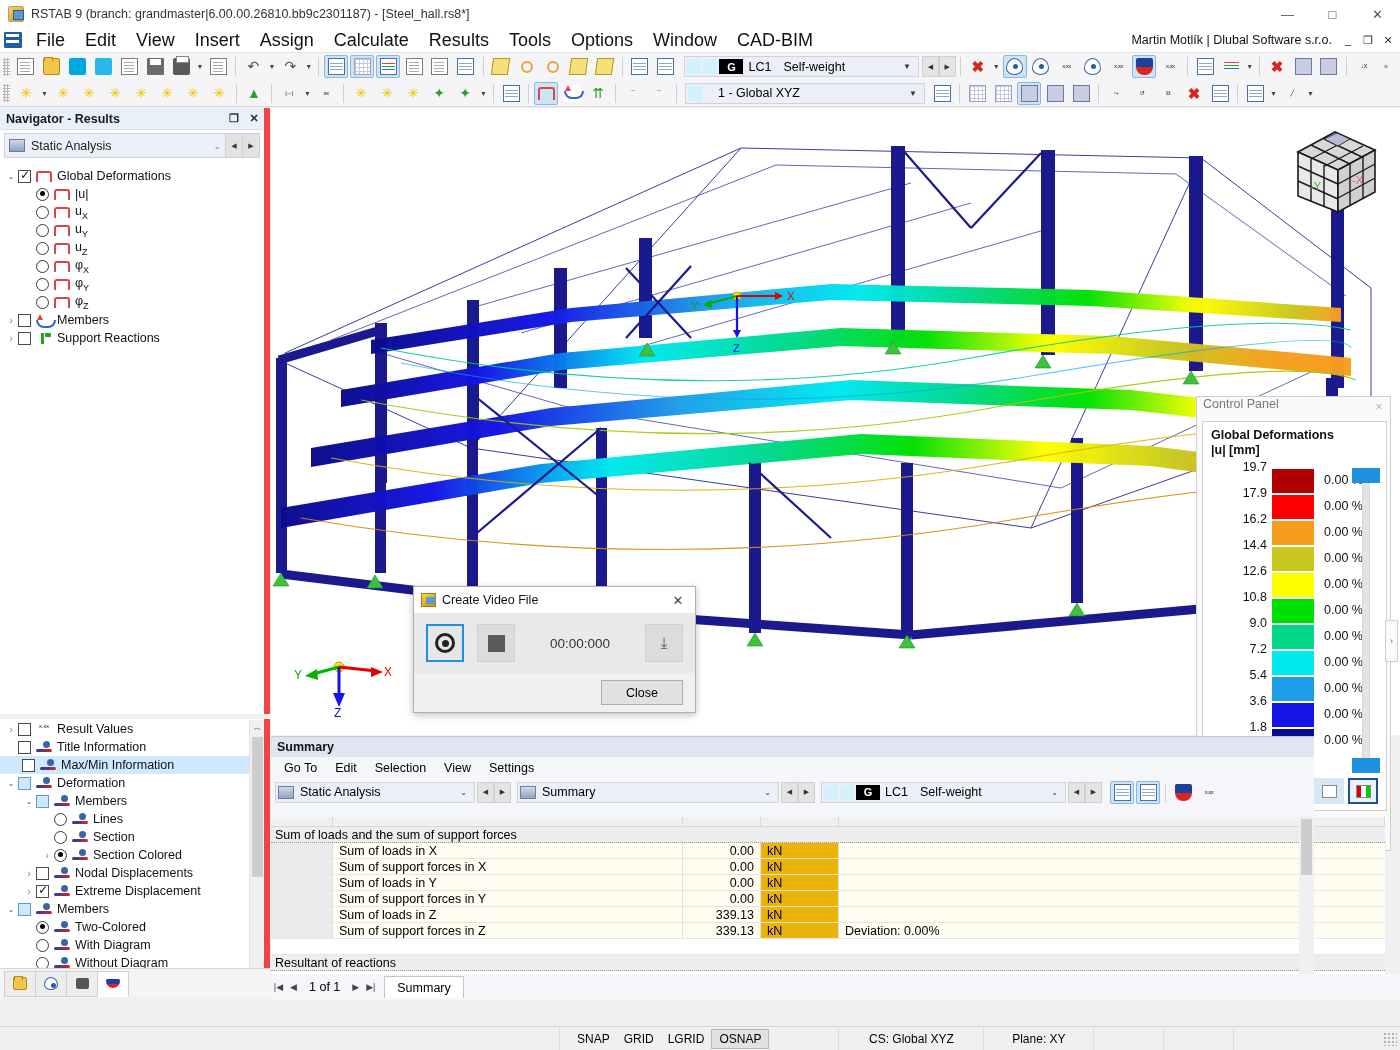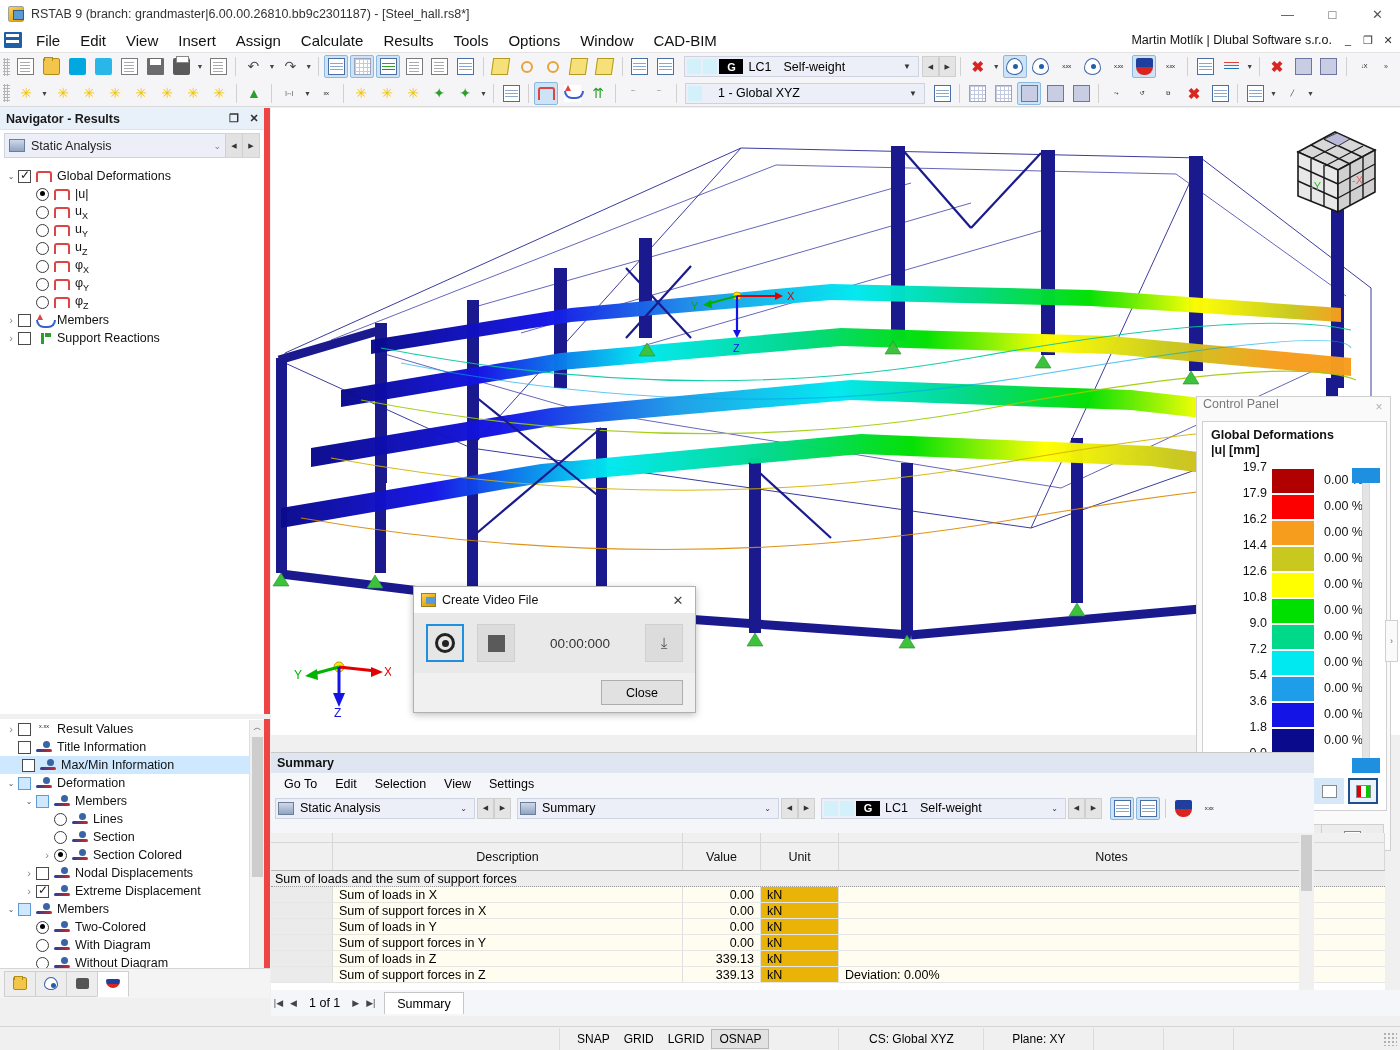--- a/index.html
+++ b/index.html
@@ -25,21 +25,21 @@
   .tb-btn { width:45px; height:28px; display:flex; align-items:center; justify-content:center;
     color:#555; font-size:13px; }
 
   
   .menubar { position:absolute; left:0; top:28px; width:1400px; height:25px;
     background:#ffffff; display:flex; align-items:center; border-bottom:1px solid #e3e3e3; }
   .menu-logo { width:18px; height:16px; margin-left:4px; margin-right:4px;
     background:#1f5fa8; border-radius:1px; position:relative; overflow:hidden; }
   .menu-logo:before { content:""; position:absolute; left:2px; top:2px; width:13px; height:3px; background:#fff; }
   .menu-logo:after { content:""; position:absolute; left:2px; top:8px; width:13px; height:3px; background:#fff; }
-  .menu-item { padding:3px 10px; font-size:15px; color:#111; cursor:default; }
+  .menu-item { padding:3px 10px; font-size:18px; color:#111; cursor:default; }
   .mb-right { margin-left:auto; display:flex; align-items:center; padding-right:2px; }
   .mb-user { font-size:12.5px; color:#111; margin-right:6px; }
   .mb-sbtn { width:20px; height:18px; display:flex; align-items:center; justify-content:center;
     font-size:11px; color:#333; }
 
   
   .toolbar { position:absolute; left:0; width:1400px; height:27px; background:#f5f5f7;
     display:flex; align-items:center; }
   .tb1 { top:53px; }
   .tb2 { top:80px; border-bottom:1px solid #d8d8d8; }
@@ -216,21 +216,21 @@
   .vd-stop-in { width:17px; height:17px; background:#5a5a5a; }
   .vd-time { flex:1; text-align:center; font-size:13.5px; color:#333; }
   .vd-save { width:38px; height:38px; background:#dcdcdc; border:1px solid #cfcfcf;
     display:flex; align-items:center; justify-content:center; color:#555; font-size:15px; }
   .vd-foot { height:39px; display:flex; align-items:center; justify-content:flex-end; padding-right:12px; }
   .vd-close { width:82px; height:25px; background:#e1e1e1; border:1px solid #adadad;
     font-size:12.5px; display:flex; align-items:center; justify-content:center; }
 
   
   .summary { position:absolute; left:271px; top:736px; width:1043px; height:264px;
-    background:#f4f6fa; border-top:1px solid #c9c9c9;margin-top:16px; }
+    background:#f4f6fa; border-top:1px solid #c9c9c9; }
   .sm-title { height:20px; background:#dfe6f2; display:flex; align-items:center; padding-left:6px;
     font-size:12.5px; font-weight:bold; color:#111; }
   .sm-menu { height:22px; display:flex; align-items:center; background:#f4f6fa; padding-left:4px; }
   .sm-menu .mi { padding:2px 9px; font-size:12.5px; }
   .sm-tools { height:26px; display:flex; align-items:center; background:#f4f6fa; padding-left:4px; }
 
   .sm-table { position:absolute; left:0; top:80px; width:1114px; height:168px; background:#fff;
     overflow:hidden; }
   .th-row { display:flex; height:10px; background:#f0f0f0; border-bottom:1px solid #d7d7d7; }
   .th-row2 { display:flex; height:28px; background:#f0f0f0; border-bottom:1px solid #b9b9b9; align-items:center; }
@@ -1113,27 +1113,20 @@
     </div>
 
     <div class="sm-table">
       <div class="th-row">
         <div class="th c0"></div>
         <div class="th c1"></div>
         <div class="th c2"></div>
         <div class="th c3"></div>
         <div class="th c4"></div>
       </div>
-      <div class="th-row2">
-        <div class="th c0"></div>
-        <div class="th c1">Description</div>
-        <div class="th c2">Value</div>
-        <div class="th c3">Unit</div>
-        <div class="th c4">Notes</div>
-      </div>
       <div id="summary-body">
           <div class="grp-row">Sum of loads and the sum of support forces</div>
           <div class="d-row">
             <div class="dc0"></div>
             <div class="dc1">Sum of loads in X</div>
             <div class="dc2">0.00</div>
             <div class="dc3">kN</div>
             <div class="dc4"></div>
           </div>
           <div class="d-row">

